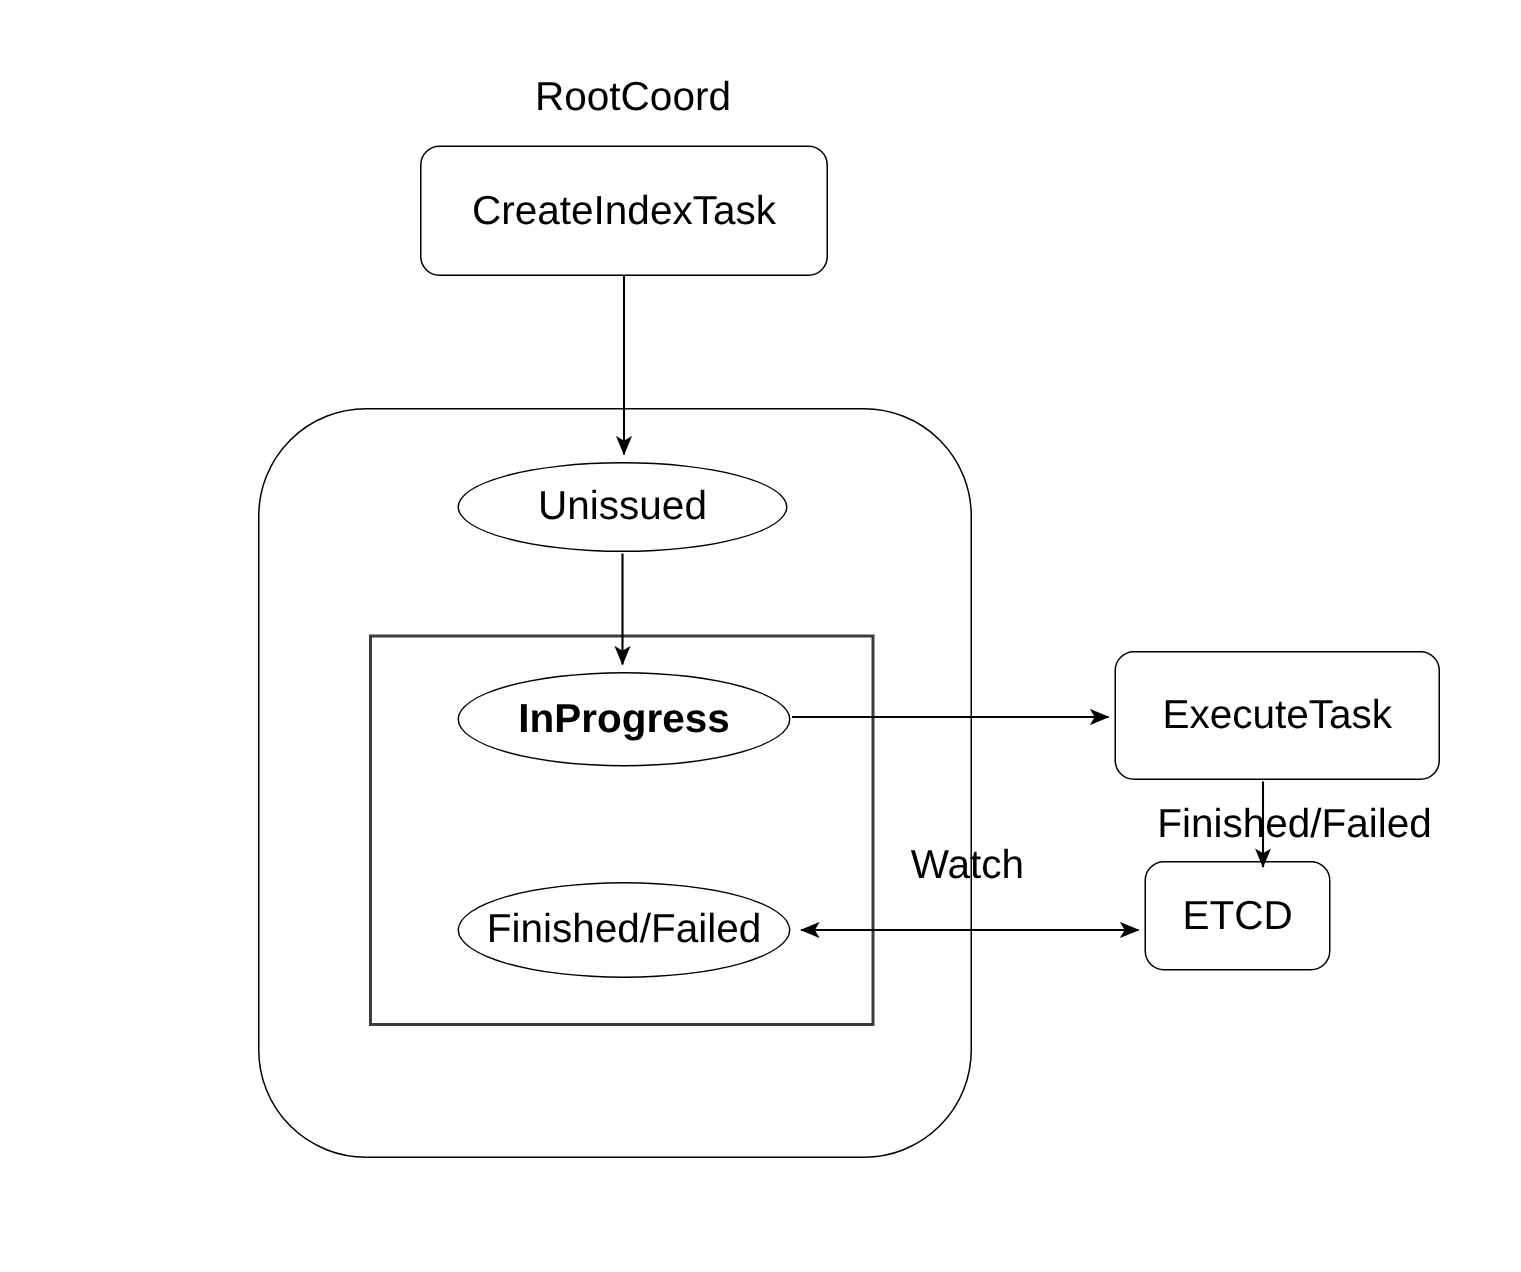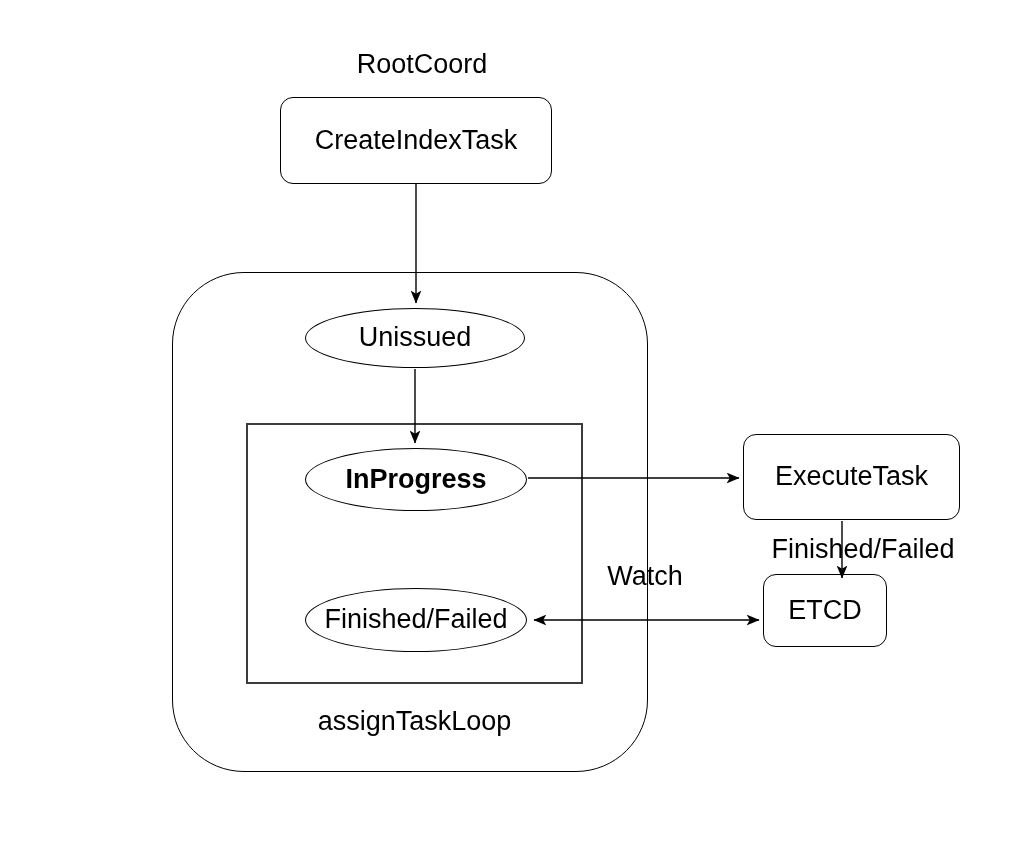--- a/index.html
+++ b/index.html
@@ -134,17 +134,16 @@
       </marker>
     </defs>
     <line x1="416" y1="184" x2="416" y2="303" stroke="#000000" stroke-width="1.4" marker-end="url(#arrowhead)"></line>
     <line x1="415" y1="369" x2="415" y2="443" stroke="#000000" stroke-width="1.4" marker-end="url(#arrowhead)"></line>
     <line x1="528" y1="478" x2="739" y2="478" stroke="#000000" stroke-width="1.4" marker-end="url(#arrowhead)"></line>
     <line x1="842" y1="521" x2="842" y2="578" stroke="#000000" stroke-width="1.4" marker-end="url(#arrowhead)"></line>
     <line x1="534" y1="620" x2="759" y2="620" stroke="#000000" stroke-width="1.4" marker-start="url(#arrowhead)" marker-end="url(#arrowhead)"></line>
   </svg>
 
   <div id="rootcoord-label" class="txt-label">RootCoord</div>
-  <div id="assigntaskloop-label" class="txt-label">assignTaskLoop</div>
   <div id="finfail-edge-label" class="txt-label">Finished/Failed</div>
   <div id="watch-label" class="txt-label">Watch</div>
 
 </div>
 
 </body></html>

